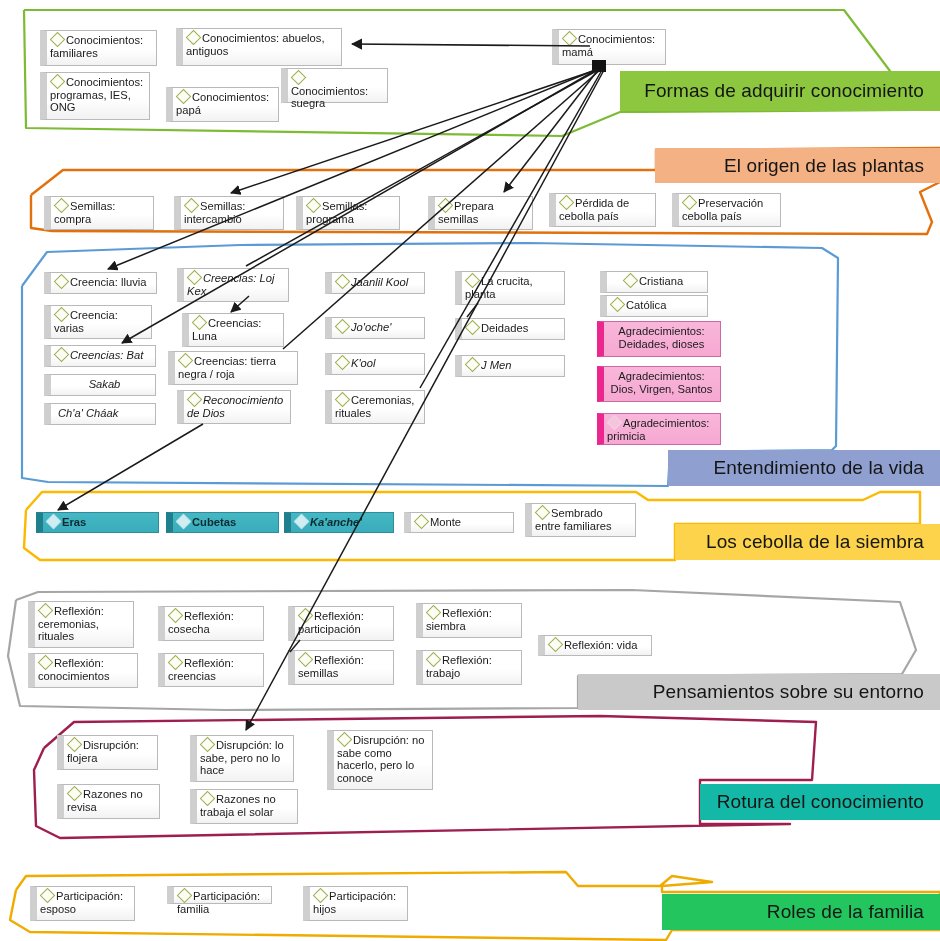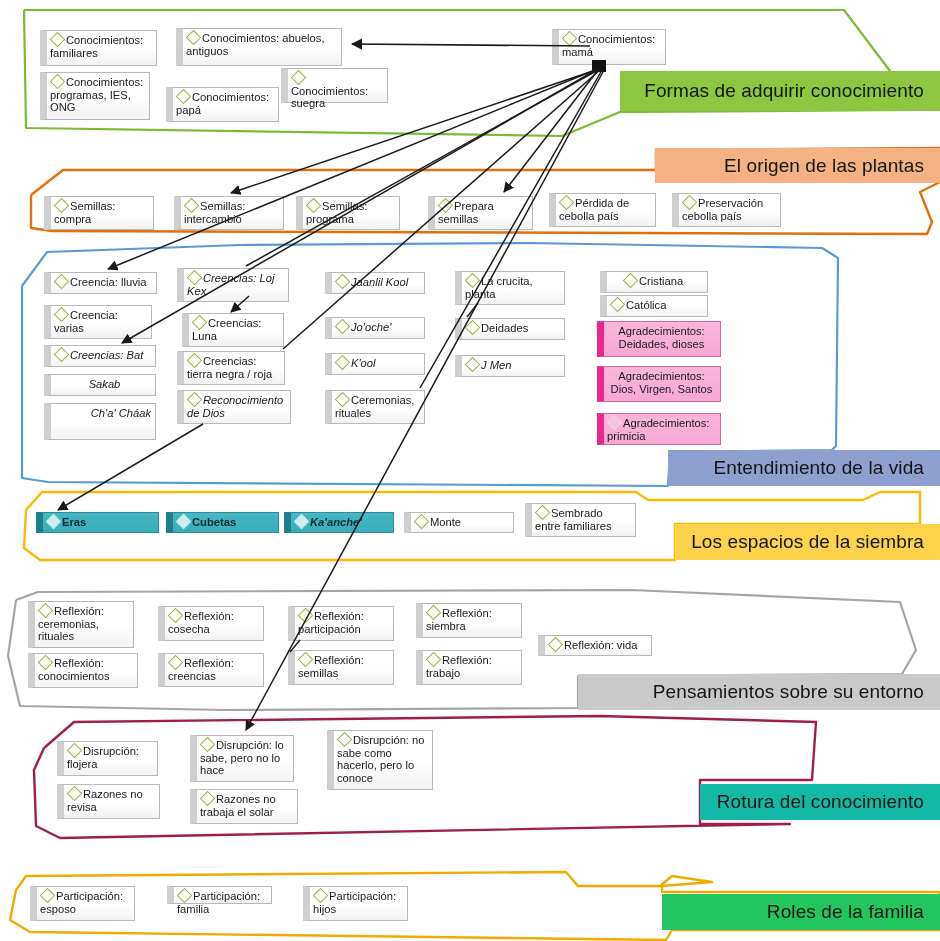--- a/index.html
+++ b/index.html
@@ -117,21 +117,21 @@
     <polyline points="16,600 38,592 632,590 900,602 916,650 902,674 578,676 578,708 225,710 20,706 8,656 16,600" fill="none" stroke="#a6a6a6" stroke-width="2.2" stroke-linejoin="round"></polyline>
 
     <polyline points="44,748 74,722 600,716 816,722 812,780 700,780 700,824 790,824 60,838 36,826 34,770 44,748" fill="none" stroke="#9e1f4f" stroke-width="2.4" stroke-linejoin="round"></polyline>
 
     <polyline points="16,890 26,876 566,872 578,886 660,886 672,876 712,882 662,886 662,892 940,892 940,930 672,930 666,940 30,932 10,920 16,890" fill="none" stroke="#f0ab00" stroke-width="2.4" stroke-linejoin="round"></polyline>
   </svg>
 
   <div class="banner green" style="left:620px; top:71px;  width:320px; height:40px;">Formas de adquirir conocimiento</div>
   <div class="banner orange" style="left:655px; top:148px; width:285px; height:35px;">El origen de las plantas</div>
   <div class="banner blue" style="left:668px; top:450px; width:272px; height:36px;">Entendimiento de la vida</div>
-  <div class="banner yellow" style="left:675px; top:524px; width:265px; height:36px;">Los espacios de la siembra</div>
+  <div class="banner yellow" style="left:675px; top:524px; width:265px; height:36px;">Los cebolla de la siembra</div>
   <div class="banner gray" style="left:578px; top:674px; width:362px; height:36px;">Pensamientos sobre su entorno</div>
   <div class="banner pinkb" style="left:700px; top:784px; width:240px; height:36px;">Rotura del conocimiento</div>
   <div class="banner amber" style="left:662px; top:894px; width:278px; height:36px;">Roles de la familia</div>
 
   <div class="node" style="left:40px;  top:30px;  width:117px; height:36px;"><span class="dia"></span><span class="txt">Conocimientos: familiares</span></div>
   <div class="node" style="left:176px; top:28px;  width:166px; height:38px;"><span class="dia"></span><span class="txt">Conocimientos: abuelos, antiguos</span></div>
   <div class="node" style="left:552px; top:29px;  width:114px; height:36px;"><span class="dia"></span><span class="txt">Conocimientos: mamá</span></div>
   <div class="node" style="left:40px;  top:72px;  width:110px; height:48px;"><span class="dia"></span><span class="txt">Conocimientos: programas, IES, ONG</span></div>
   <div class="node" style="left:166px; top:87px;  width:113px; height:35px;"><span class="dia"></span><span class="txt">Conocimientos: papá</span></div>
   <div class="node" style="left:281px; top:68px;  width:107px; height:35px;"><span class="dia"></span><span class="txt">Conocimientos: suegra</span></div>
@@ -140,25 +140,25 @@
   <div class="node" style="left:174px; top:196px; width:110px; height:34px;"><span class="dia"></span><span class="txt">Semillas: intercambio</span></div>
   <div class="node" style="left:296px; top:196px; width:104px; height:34px;"><span class="dia"></span><span class="txt">Semillas: programa</span></div>
   <div class="node" style="left:428px; top:196px; width:105px; height:34px;"><span class="dia"></span><span class="txt">Prepara semillas</span></div>
   <div class="node" style="left:549px; top:193px; width:107px; height:34px;"><span class="dia"></span><span class="txt">Pérdida de cebolla país</span></div>
   <div class="node" style="left:672px; top:193px; width:109px; height:34px;"><span class="dia"></span><span class="txt">Preservación cebolla país</span></div>
 
   <div class="node" style="left:44px;  top:272px; width:113px; height:22px;"><span class="dia"></span><span class="txt">Creencia: lluvia</span></div>
   <div class="node" style="left:44px;  top:305px; width:108px; height:34px;"><span class="dia"></span><span class="txt">Creencia: varias</span></div>
   <div class="node italic" style="left:44px;  top:345px; width:112px; height:22px;"><span class="dia"></span><span class="txt">Creencias: Bat</span></div>
   <div class="node nodia" style="left:44px;  top:374px; width:112px; height:22px; text-align:center;"><span class="txt">Sakab</span></div>
-  <div class="node nodia" style="left:44px;  top:403px; width:112px; height:37px; text-align:right;"><span class="txt">Ch'a' Cháak</span></div>
+  <div class="node nodia" style="left:44px;  top:403px; width:112px; height:22px; text-align:left;"><span class="txt">Ch'a' Cháak</span></div>
 
   <div class="node italic" style="left:177px; top:268px; width:112px; height:34px;"><span class="dia"></span><span class="txt">Creencias: Loj Kex</span></div>
   <div class="node" style="left:182px; top:313px; width:102px; height:34px;"><span class="dia"></span><span class="txt">Creencias: Luna</span></div>
-  <div class="node" style="left:177px; top:351px; width:108px; height:34px;"><span class="dia"></span><span class="txt">Creencias: tierra negra / roja</span></div>
+  <div class="node" style="left:168px; top:351px; width:130px; height:34px;"><span class="dia"></span><span class="txt">Creencias: tierra negra / roja</span></div>
   <div class="node" style="left:177px; top:390px; width:114px; height:34px;font-style:italic;"><span class="dia"></span><span class="txt">Reconocimiento de Dios</span></div>
 
   <div class="node italic" style="left:325px; top:272px; width:100px; height:22px;"><span class="dia"></span><span class="txt">Jaanlil Kool</span></div>
   <div class="node italic" style="left:325px; top:317px; width:100px; height:22px;"><span class="dia"></span><span class="txt">Jo'oche'</span></div>
   <div class="node italic" style="left:325px; top:353px; width:100px; height:22px;"><span class="dia"></span><span class="txt">K'ool</span></div>
   <div class="node" style="left:325px; top:390px; width:100px; height:34px;"><span class="dia"></span><span class="txt">Ceremonias, rituales</span></div>
 
   <div class="node" style="left:455px; top:271px; width:110px; height:34px;"><span class="dia"></span><span class="txt">La crucita, planta</span></div>
   <div class="node" style="left:455px; top:318px; width:110px; height:22px;"><span class="dia"></span><span class="txt">Deidades</span></div>
   <div class="node italic" style="left:455px; top:355px; width:110px; height:22px;"><span class="dia"></span><span class="txt">J Men</span></div>
@@ -178,21 +178,21 @@
   <div class="node" style="left:28px;  top:601px; width:106px; height:47px;"><span class="dia"></span><span class="txt">Reflexión: ceremonias, rituales</span></div>
   <div class="node" style="left:158px; top:606px; width:106px; height:35px;"><span class="dia"></span><span class="txt">Reflexión: cosecha</span></div>
   <div class="node" style="left:288px; top:606px; width:106px; height:35px;"><span class="dia"></span><span class="txt">Reflexión: participación</span></div>
   <div class="node" style="left:416px; top:603px; width:106px; height:35px;"><span class="dia"></span><span class="txt">Reflexión: siembra</span></div>
   <div class="node" style="left:538px; top:635px; width:114px; height:21px;"><span class="dia"></span><span class="txt">Reflexión: vida</span></div>
   <div class="node" style="left:28px;  top:653px; width:110px; height:35px;"><span class="dia"></span><span class="txt">Reflexión: conocimientos</span></div>
   <div class="node" style="left:158px; top:653px; width:106px; height:34px;"><span class="dia"></span><span class="txt">Reflexión: creencias</span></div>
   <div class="node" style="left:288px; top:650px; width:106px; height:35px;"><span class="dia"></span><span class="txt">Reflexión: semillas</span></div>
   <div class="node" style="left:416px; top:650px; width:106px; height:35px;"><span class="dia"></span><span class="txt">Reflexión: trabajo</span></div>
 
-  <div class="node" style="left:57px;  top:735px; width:101px; height:35px;margin-top:6px;"><span class="dia"></span><span class="txt">Disrupción: flojera</span></div>
+  <div class="node" style="left:57px;  top:735px; width:101px; height:35px;"><span class="dia"></span><span class="txt">Disrupción: flojera</span></div>
   <div class="node" style="left:190px; top:735px; width:104px; height:47px;"><span class="dia"></span><span class="txt">Disrupción: lo sabe, pero no lo hace</span></div>
   <div class="node" style="left:327px; top:730px; width:106px; height:60px;"><span class="dia"></span><span class="txt">Disrupción: no sabe como hacerlo, pero lo conoce</span></div>
   <div class="node" style="left:57px;  top:784px; width:103px; height:35px;"><span class="dia"></span><span class="txt">Razones no revisa</span></div>
   <div class="node" style="left:190px; top:789px; width:108px; height:35px;"><span class="dia"></span><span class="txt">Razones no trabaja el solar</span></div>
 
   <div class="node" style="left:30px;  top:886px; width:105px; height:35px;"><span class="dia"></span><span class="txt">Participación: esposo</span></div>
   <div class="node" style="left:167px; top:886px; width:105px; height:18px;"><span class="dia"></span><span class="txt">Participación: familia</span></div>
   <div class="node" style="left:303px; top:886px; width:105px; height:35px;"><span class="dia"></span><span class="txt">Participación: hijos</span></div>
 
   <svg id="edges" viewBox="0 0 940 941">

